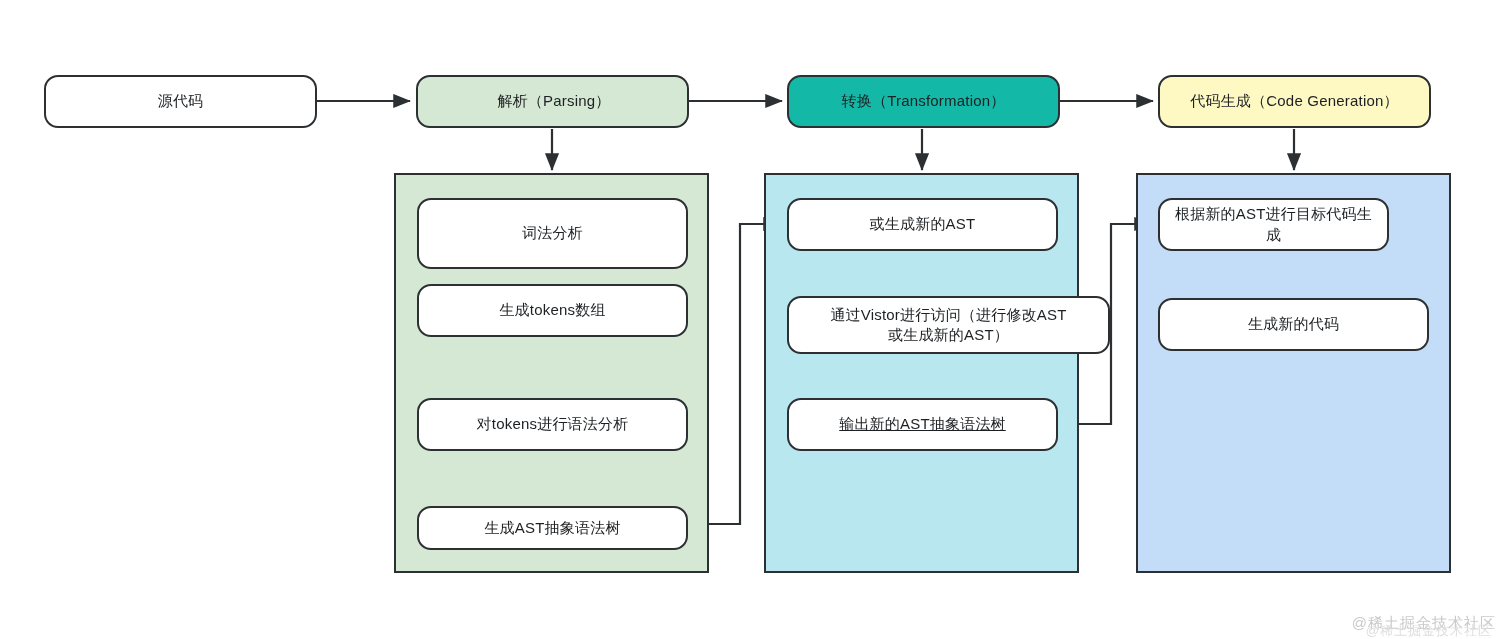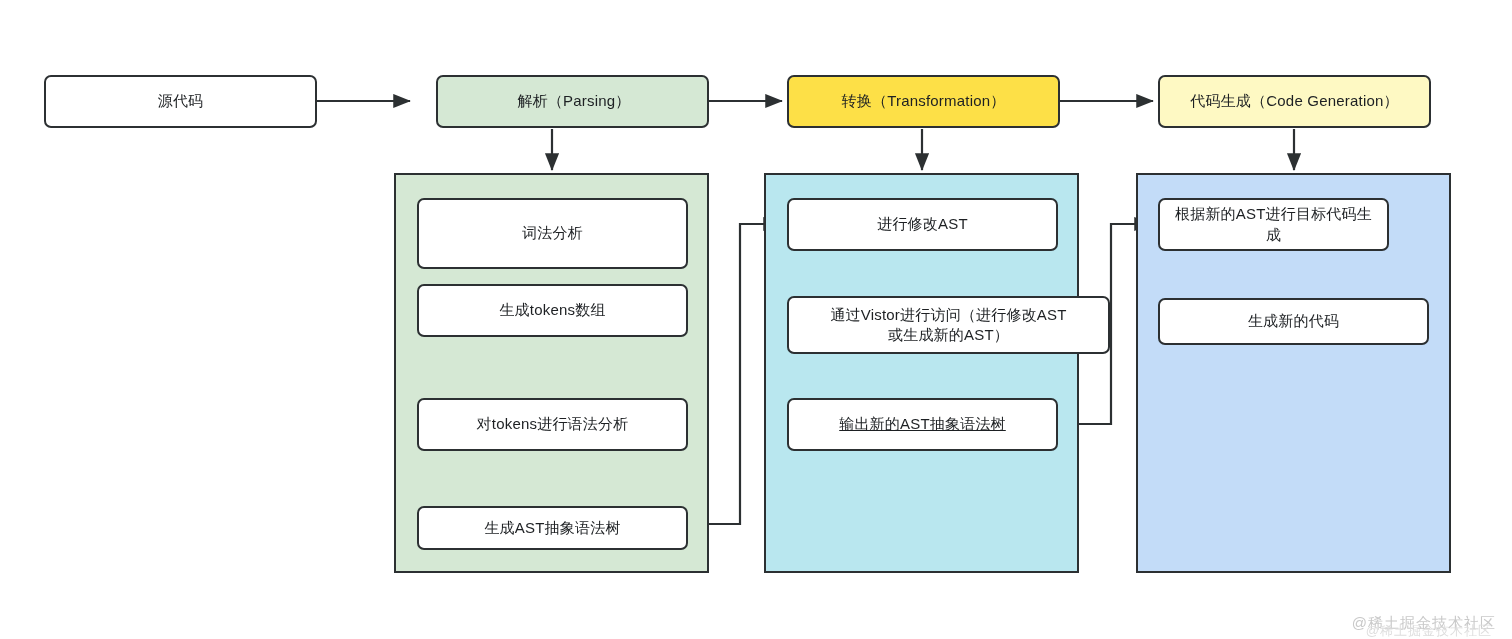--- a/index.html
+++ b/index.html
@@ -30,34 +30,34 @@
   .panel {
     position: absolute;
     border: 2px solid #2c3032;
     box-sizing: border-box;
   }
   
   .node {
     position: absolute;
     box-sizing: border-box;
     border: 2px solid #2c3032;
-    border-radius: 7px;
+    border-radius: 14px;
     background: #ffffff;
     display: flex;
     align-items: center;
     justify-content: center;
     text-align: center;
     color: #1d2023;
     font-size: 15px;
     line-height: 1.35;
     letter-spacing: 0.2px;
     padding: 2px 8px;
   }
   .node.phase-green  { background: #d5e8d4; }
-  .node.phase-teal   { background: #fde047; text-align: center; }
+  .node.phase-teal   { background: #14b8a6; text-align: center; }
   .node.phase-blue   { background: #fef9c3; }
   .node.plain        { background: #ffffff; }
 
   .node-label {
     display: block;
     width: 100%;
     white-space: pre-line;
   }
 
   
@@ -116,21 +116,21 @@
   </svg>
 
   <div class="panel" style="left:394px; top:173px; width:315px; height:400px; background:#d5e8d4;"></div>
   <div class="panel" style="left:764px; top:173px; width:315px; height:400px; background:#b9e7ef;"></div>
   <div class="panel" style="left:1136px; top:173px; width:315px; height:400px; background:#c3dcf8;"></div>
 
   <div class="node plain" style="left:44px; top:75px; width:273px; height:53px;">
     <span class="node-label">源代码</span>
   </div>
 
-  <div class="node phase-green" style="left:436px; top:75px; width:273px; height:53px;padding-left:11px;">
+  <div class="node phase-green" style="left:416px; top:75px; width:273px; height:53px;padding-left:11px;">
     <span class="node-label">解析（Parsing）</span>
   </div>
 
   <div class="node phase-teal" style="left:787px; top:75px; width:273px; height:53px;">
     <span class="node-label">转换（Transformation）</span>
   </div>
 
   <div class="node phase-blue" style="left:1158px; top:75px; width:273px; height:53px;">
     <span class="node-label">代码生成（Code Generation）</span>
   </div>
@@ -142,34 +142,34 @@
     <span class="node-label">生成tokens数组</span>
   </div>
   <div class="node plain" style="left:417px; top:398px; width:271px; height:53px;">
     <span class="node-label">对tokens进行语法分析</span>
   </div>
   <div class="node plain" style="left:417px; top:506px; width:271px; height:44px;">
     <span class="node-label">生成AST抽象语法树</span>
   </div>
 
   <div class="node plain" style="left:787px; top:198px; width:271px; height:53px;">
-    <span class="node-label">进行修改AST</span>
+    <span class="node-label">或生成新的AST</span>
   </div>
   <div class="node plain" style="left:787px; top:296px; width:323px; height:58px;">
     <span class="node-label">通过Vistor进行访问（进行修改AST
 或生成新的AST）</span>
   </div>
   <div class="node plain" style="left:787px; top:398px; width:271px; height:53px;text-decoration:underline;">
     <span class="node-label">输出新的AST抽象语法树</span>
   </div>
 
   <div class="node plain" style="left:1158px; top:198px; width:231px; height:53px;">
     <span class="node-label">根据新的AST进行目标代码生成</span>
   </div>
-  <div class="node plain" style="left:1158px; top:298px; width:271px; height:47px;">
+  <div class="node plain" style="left:1158px; top:298px; width:271px; height:53px;">
     <span class="node-label">生成新的代码</span>
   </div>
 
   <div class="watermark">
     <span>@稀土掘金技术社区</span>
     <span class="wm-ghost">@稀土掘金技术社区</span>
   </div>
 
 </div>
 

